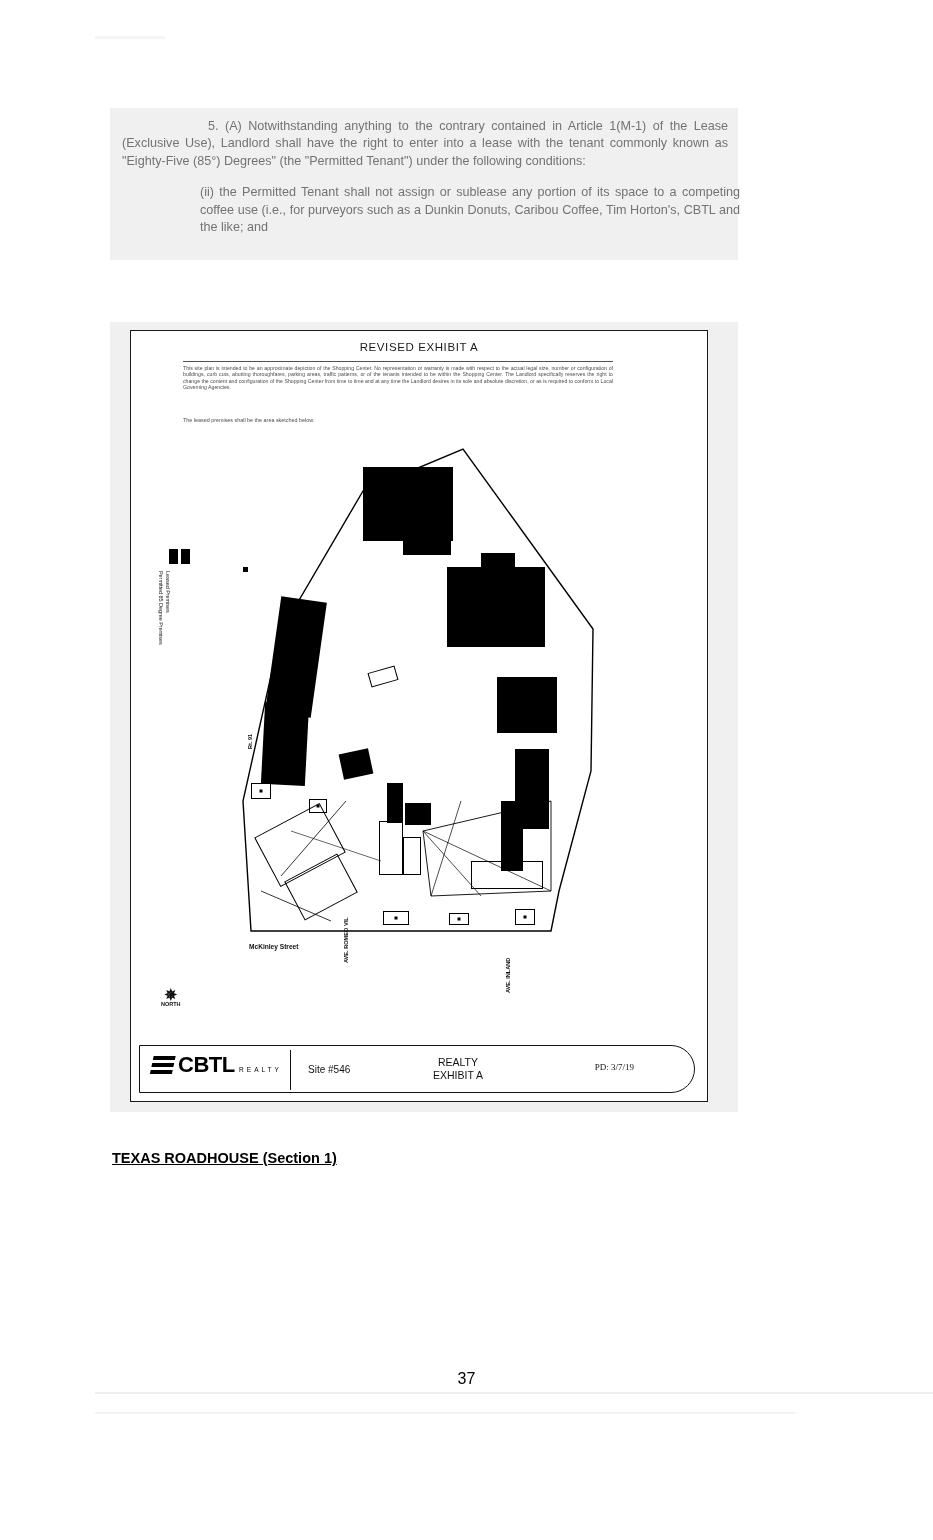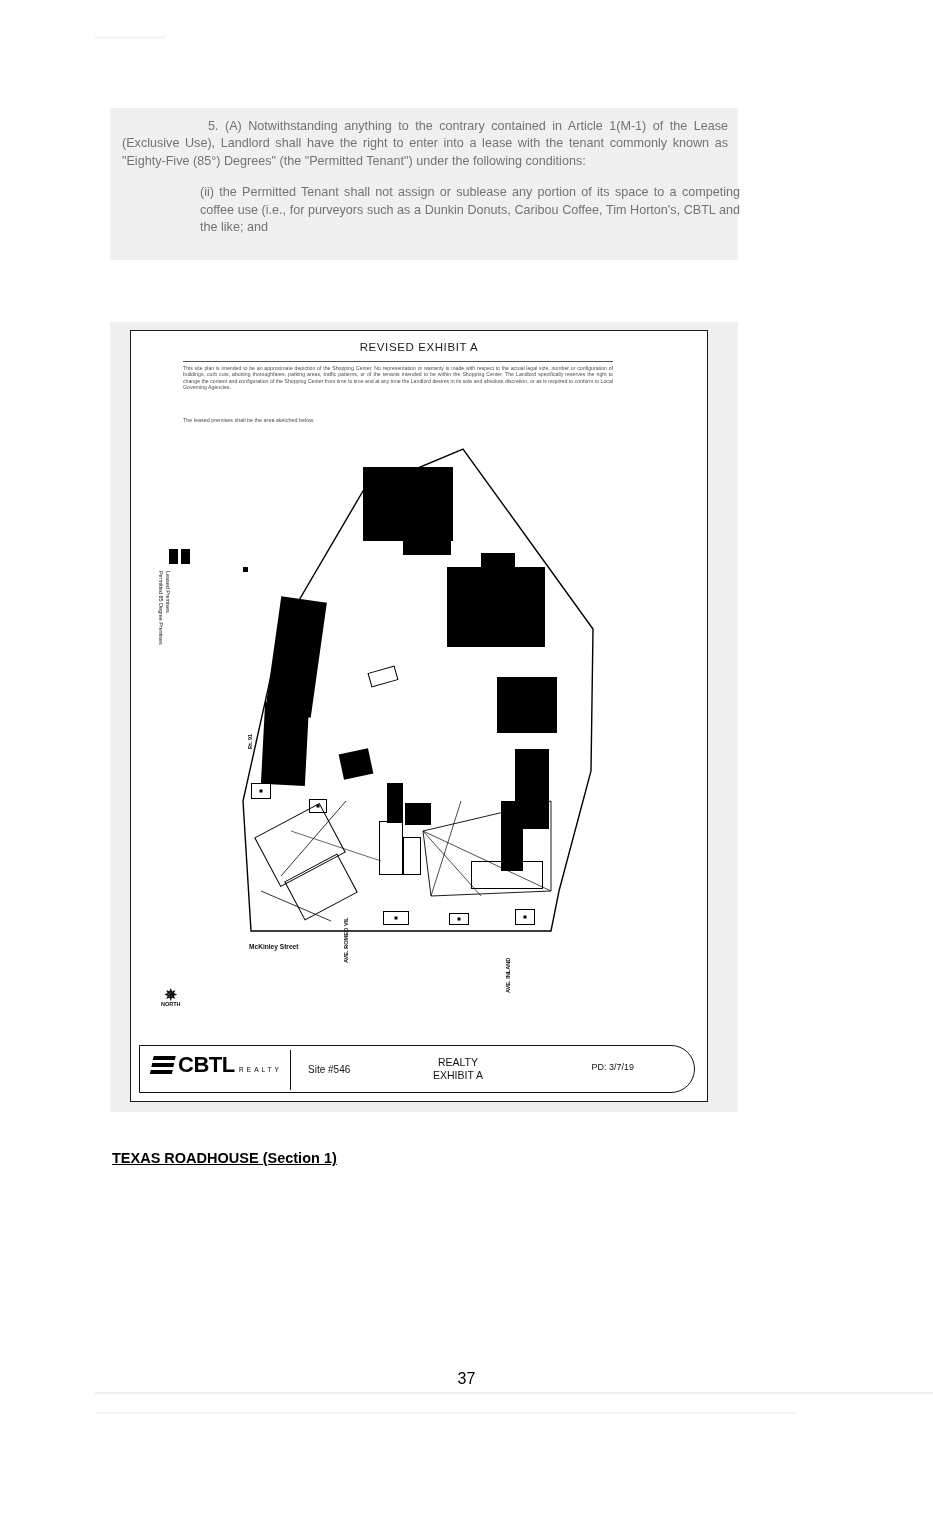--- a/index.html
+++ b/index.html
@@ -269,20 +269,21 @@
     font-size: 10.5px;
     line-height: 13px;
     color: #111;
   }
   .tb-pd {
     position: absolute;
     right: 60px;
     top: 16px;
     font-size: 9px;
     color: #111;
+    font-family: Liberation Serif, serif;
   }
 
   
   .section-heading {
     position: absolute;
     left: 112px;
     top: 1150px;
     font-size: 14.5px;
     font-weight: bold;
     text-decoration: underline;

